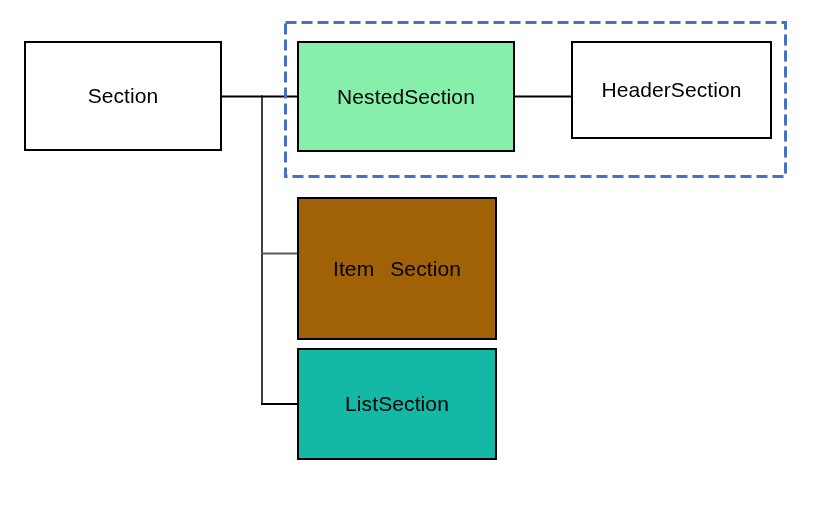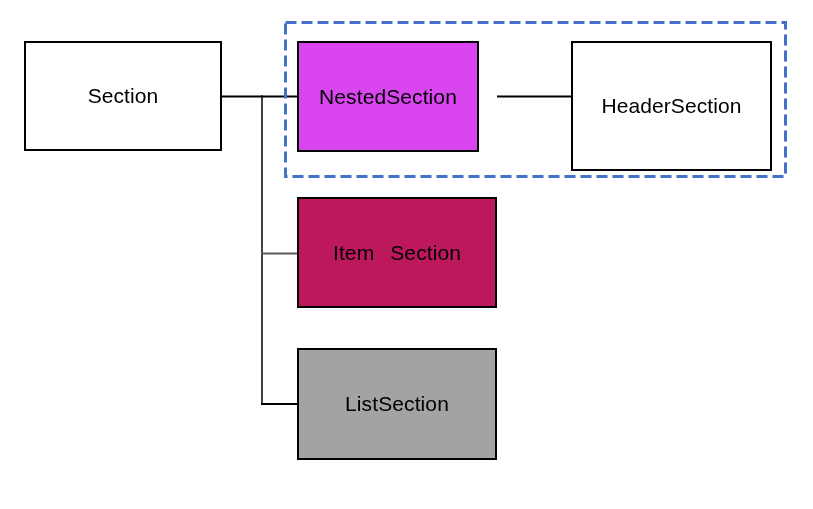--- a/index.html
+++ b/index.html
@@ -66,33 +66,33 @@
 
     <line x1="497" y1="96.5" x2="572" y2="96.5" stroke="#000000" stroke-width="2"></line>
 
     <rect x="285.5" y="22.5" width="500" height="154" fill="none" stroke="#4472C4" stroke-width="3" stroke-dasharray="11 5"></rect>
   </svg>
 
   <div class="node-box" style="left: 24px; top: 41px; width: 198px; height: 110px; border-color: rgb(0, 0, 0); background: rgb(255, 255, 255); color: rgb(0, 0, 0);">
     <span class="node-line">Section</span>
   </div>
 
-  <div class="node-box" style="left: 297px; top: 41px; width: 182px; height: 111px; border-color: rgb(0, 0, 0); background: #d946ef; color: rgb(0, 0, 0);">
+  <div class="node-box" style="left: 297px; top: 41px; width: 218px; height: 111px; border-color: rgb(0, 0, 0); background: #86efac; color: rgb(0, 0, 0);">
     <span class="node-line">Nested</span>
     <span class="node-line">Section</span>
   </div>
 
-  <div class="node-box" style="left: 571px; top: 41px; width: 201px; height: 130px; border-color: rgb(0, 0, 0); background: rgb(255, 255, 255); color: rgb(0, 0, 0);">
+  <div class="node-box" style="left: 571px; top: 41px; width: 201px; height: 98px; border-color: rgb(0, 0, 0); background: rgb(255, 255, 255); color: rgb(0, 0, 0);">
     <span class="node-line">Header</span>
     <span class="node-line">Section</span>
   </div>
 
-  <div class="node-box" style="left: 297px; top: 197px; width: 200px; height: 111px; border-color: rgb(0, 0, 0); background: #be185d; color: rgb(0, 0, 0); gap: 16px;">
+  <div class="node-box" style="left: 297px; top: 197px; width: 200px; height: 143px; border-color: rgb(0, 0, 0); background: #a16207; color: rgb(0, 0, 0); gap: 16px;">
     <span class="node-line">Item</span>
     <span class="node-line">Section</span>
   </div>
 
-  <div class="node-box" style="left: 297px; top: 348px; width: 200px; height: 112px; border-color: rgb(0, 0, 0); background: #a3a3a3; color: rgb(0, 0, 0);">
+  <div class="node-box" style="left: 297px; top: 348px; width: 200px; height: 112px; border-color: rgb(0, 0, 0); background: #14b8a6; color: rgb(0, 0, 0);">
     <span class="node-line">List</span>
     <span class="node-line">Section</span>
   </div>
 
 </div>
 
 </body></html>

